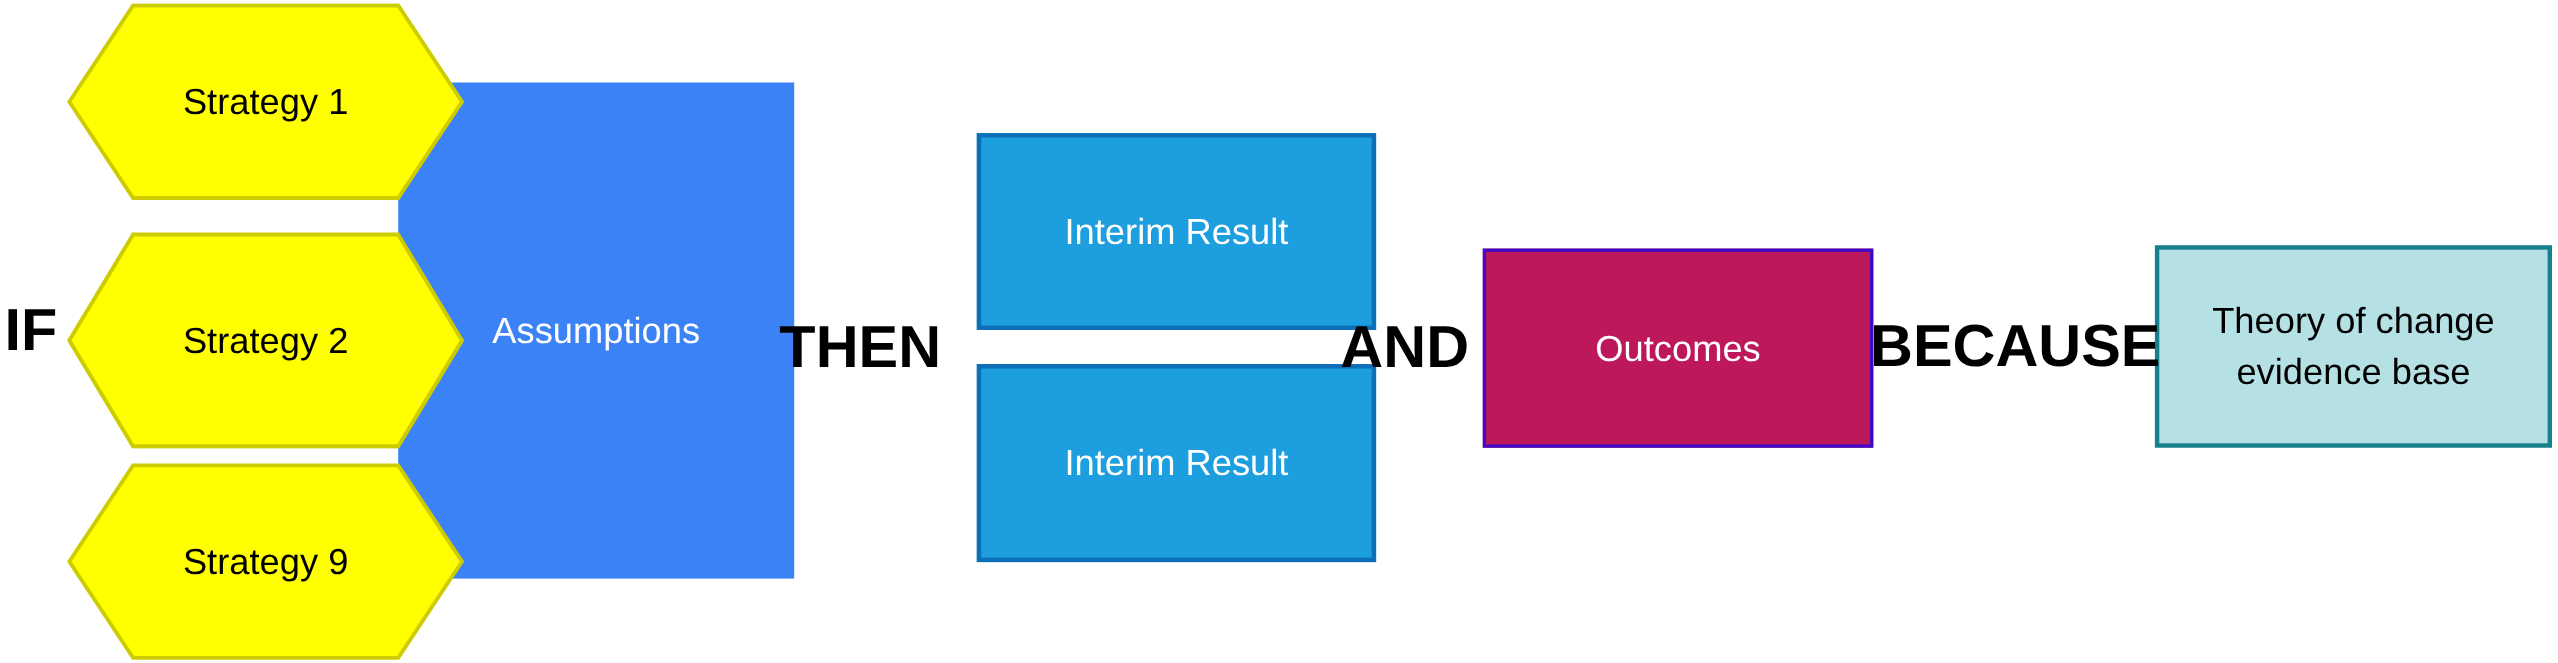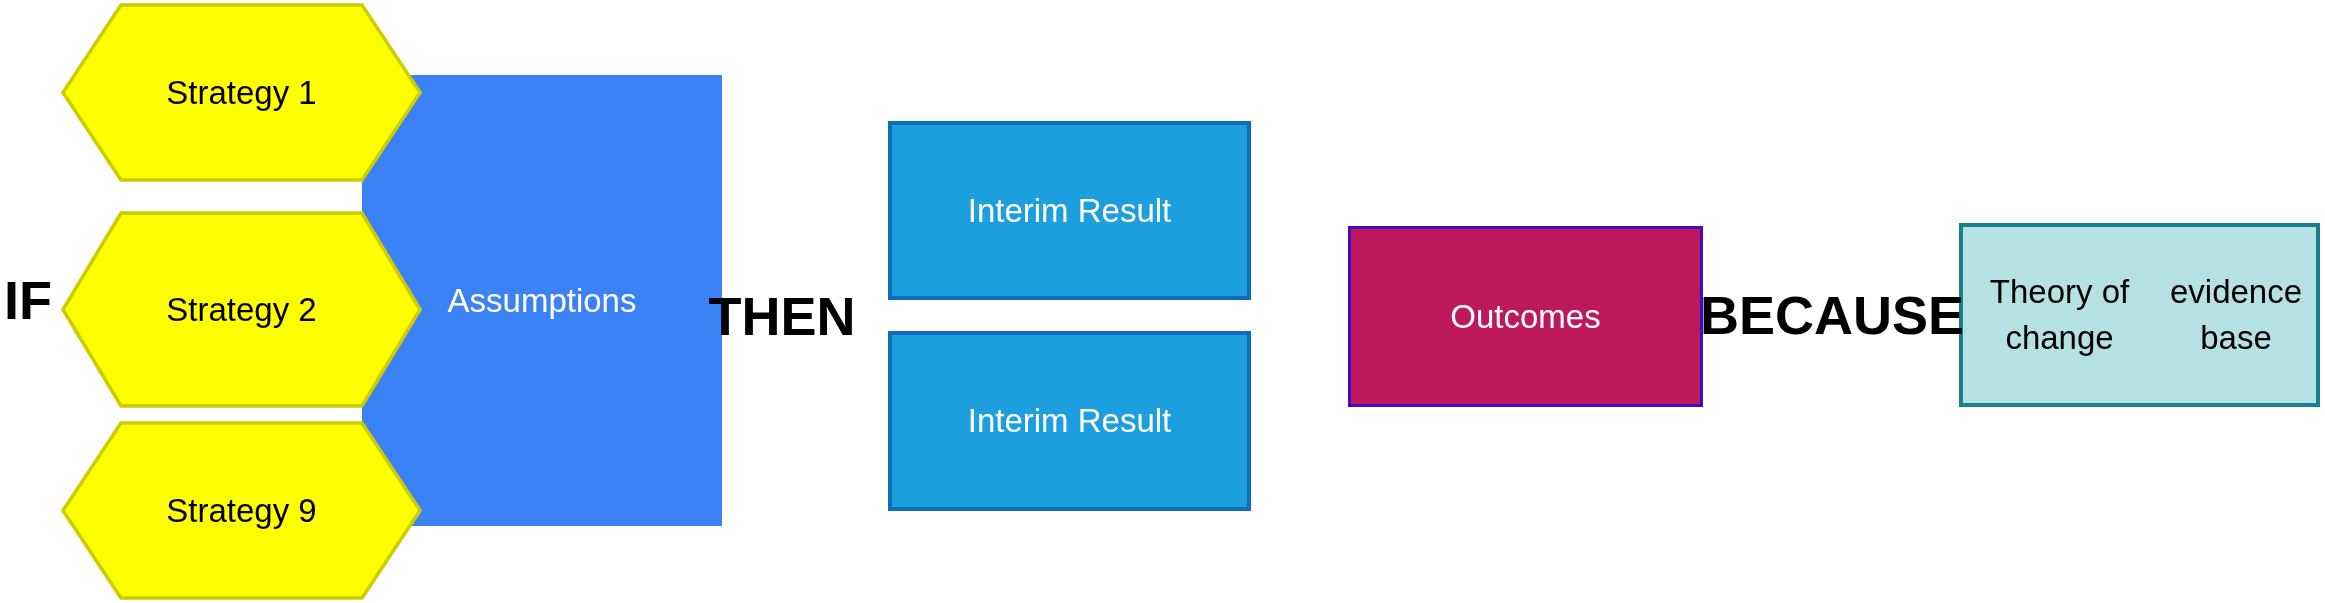--- a/index.html
+++ b/index.html
@@ -80,21 +80,21 @@
     background: #be185d;
     border: 3px solid #4209c6;
   }
   #outcomes-box .shape-label { color: #ffffff; }
 
   #evidence-box {
     left: 1959px; top: 223px; width: 361px; height: 184px;
     background: #b5e0e4;
     border: 4px solid #17808c;
   }
-  #evidence-box .shape-label { color: #000000; flex-direction: row; }
+  #evidence-box .shape-label { color: #000000; flex-direction: column; }
 </style>
 </head>
 <body>
 
 <div id="canvas">
 
   <div class="abs connector" id="word-if">IF</div>
 
   <div class="abs" id="assumptions-box">
     <div class="shape-label">Assumptions</div>
@@ -124,20 +124,21 @@
   <div class="abs connector" id="word-then">THEN</div>
 
   <div class="abs rect-box" id="interim-box-1">
     <div class="shape-label">Interim Result</div>
   </div>
 
   <div class="abs rect-box" id="interim-box-2">
     <div class="shape-label">Interim Result</div>
   </div>
 
+  <div class="abs connector" id="word-and">AND</div>
 
   <div class="abs rect-box" id="outcomes-box">
     <div class="shape-label">Outcomes</div>
   </div>
 
   <div class="abs connector" id="word-because">BECAUSE</div>
 
   <div class="abs rect-box" id="evidence-box">
     <div class="shape-label">
       <span>Theory of change</span>

